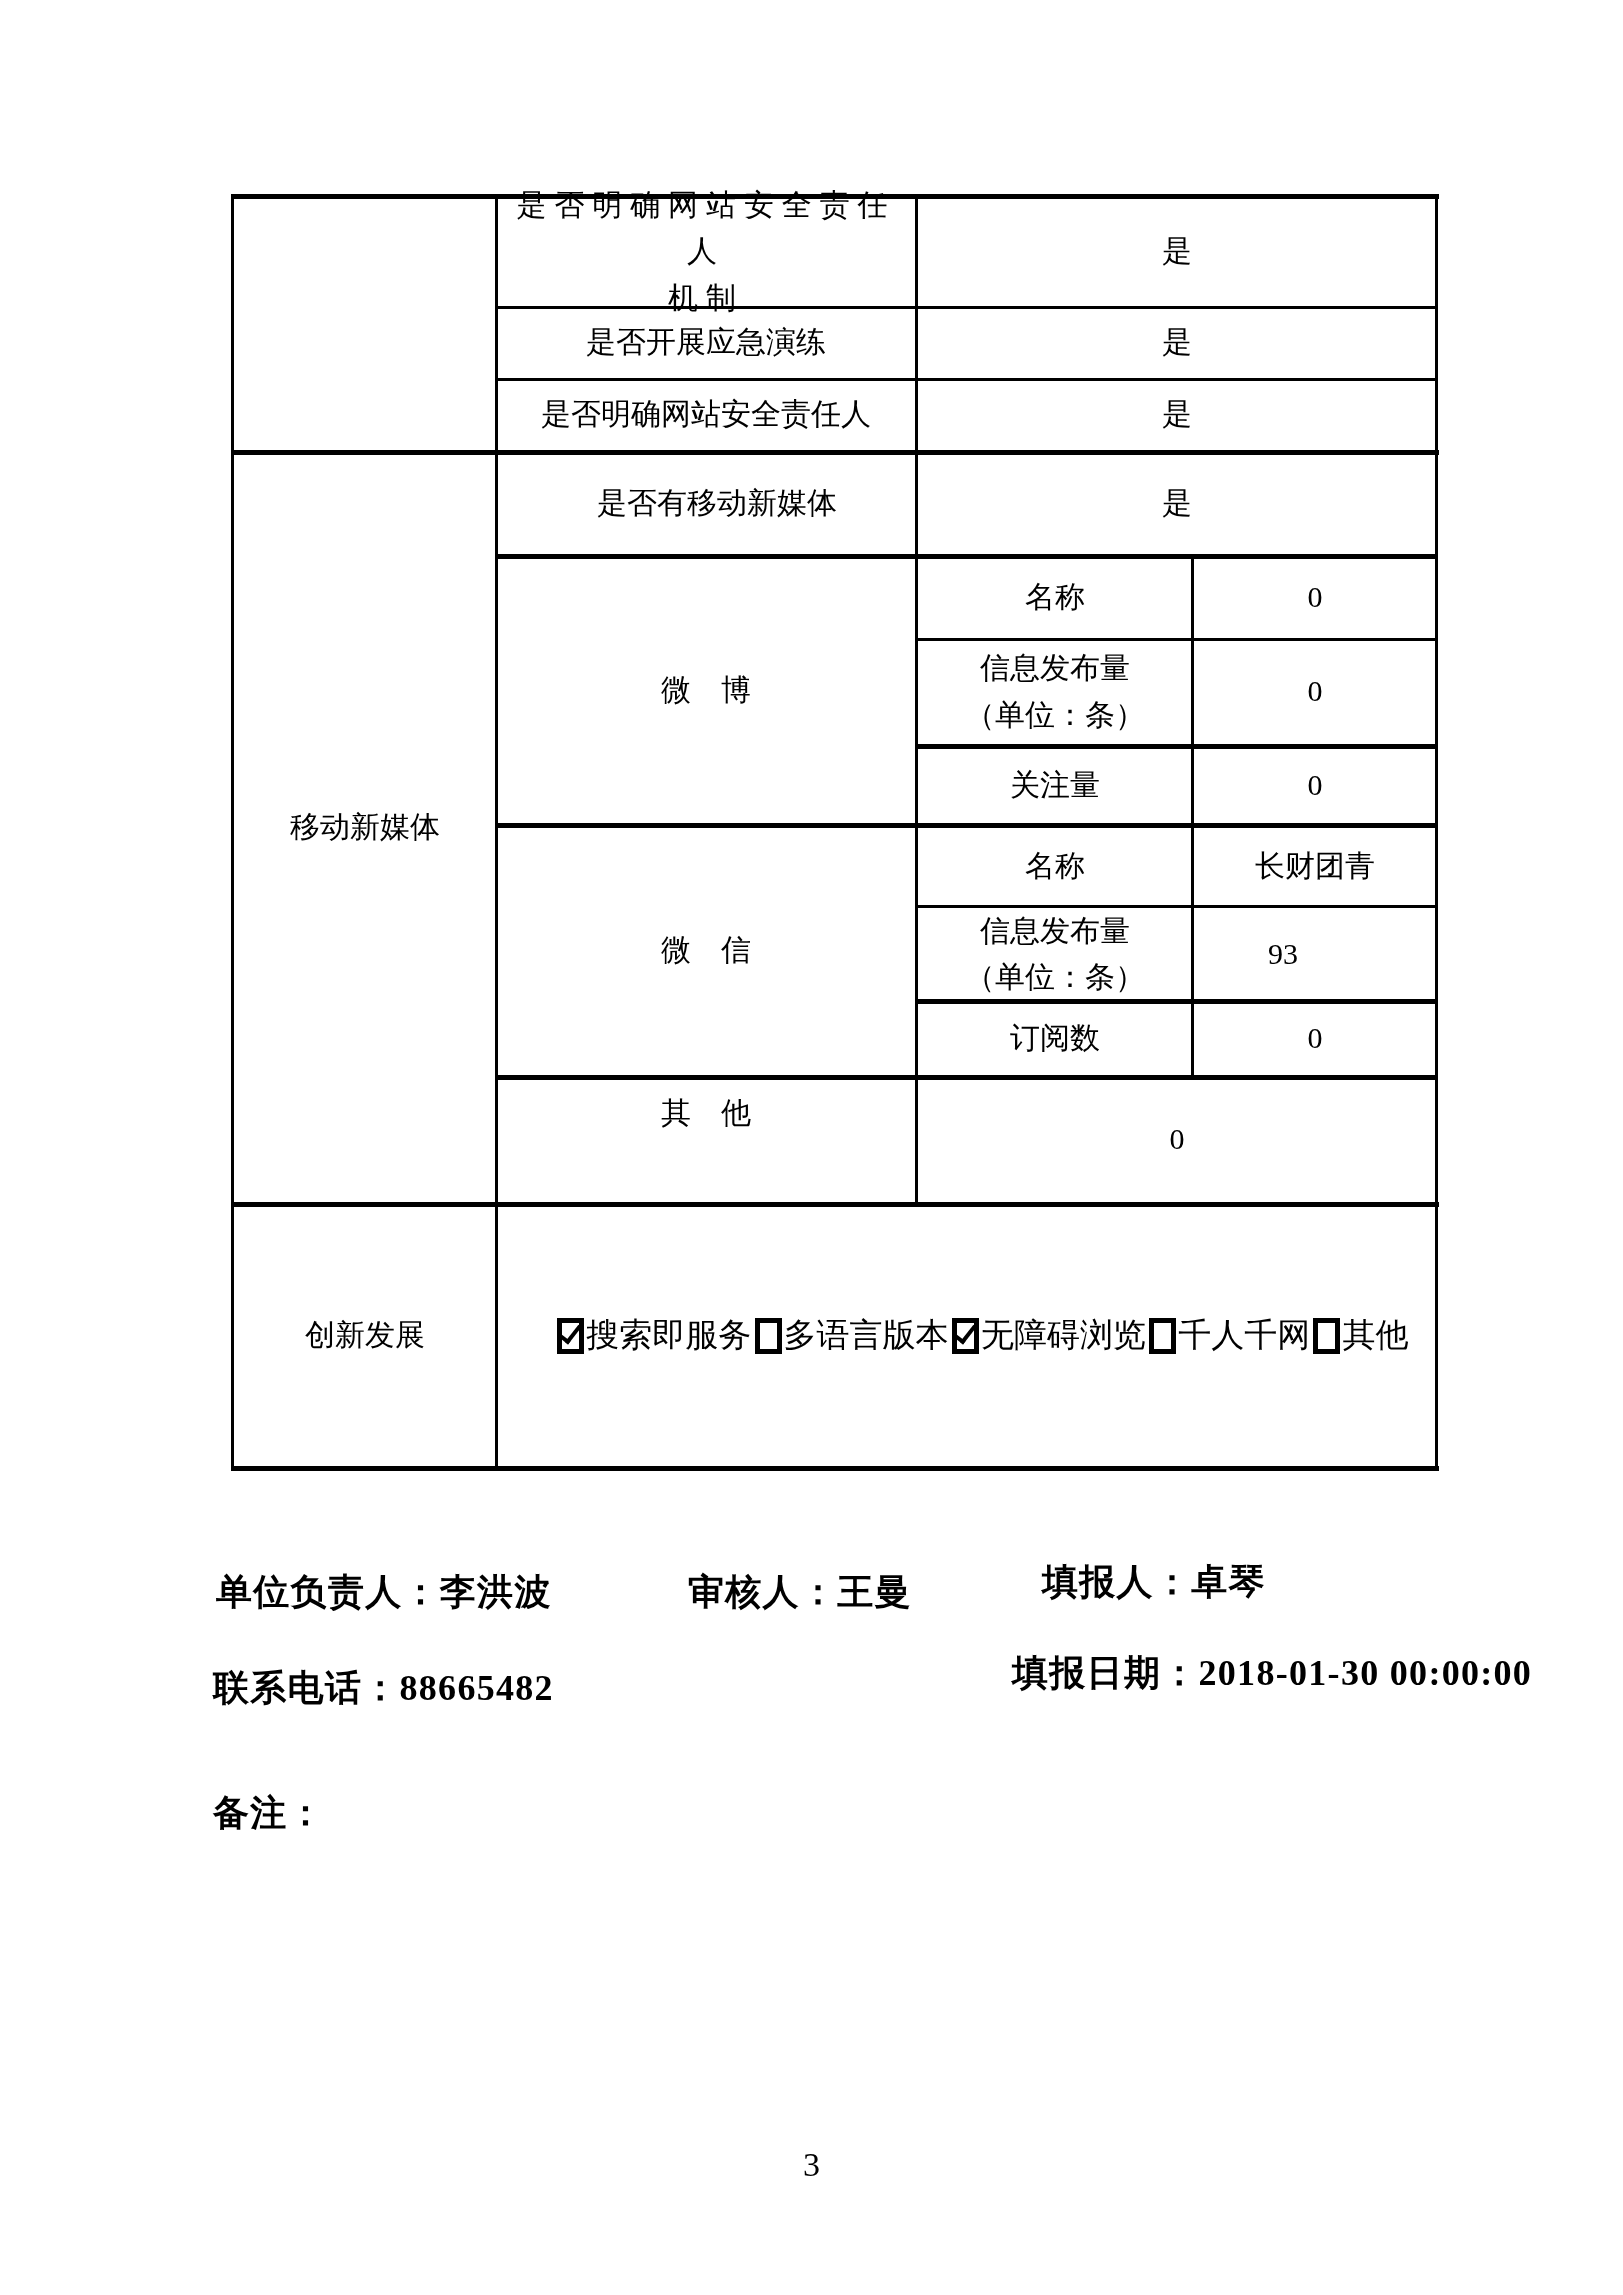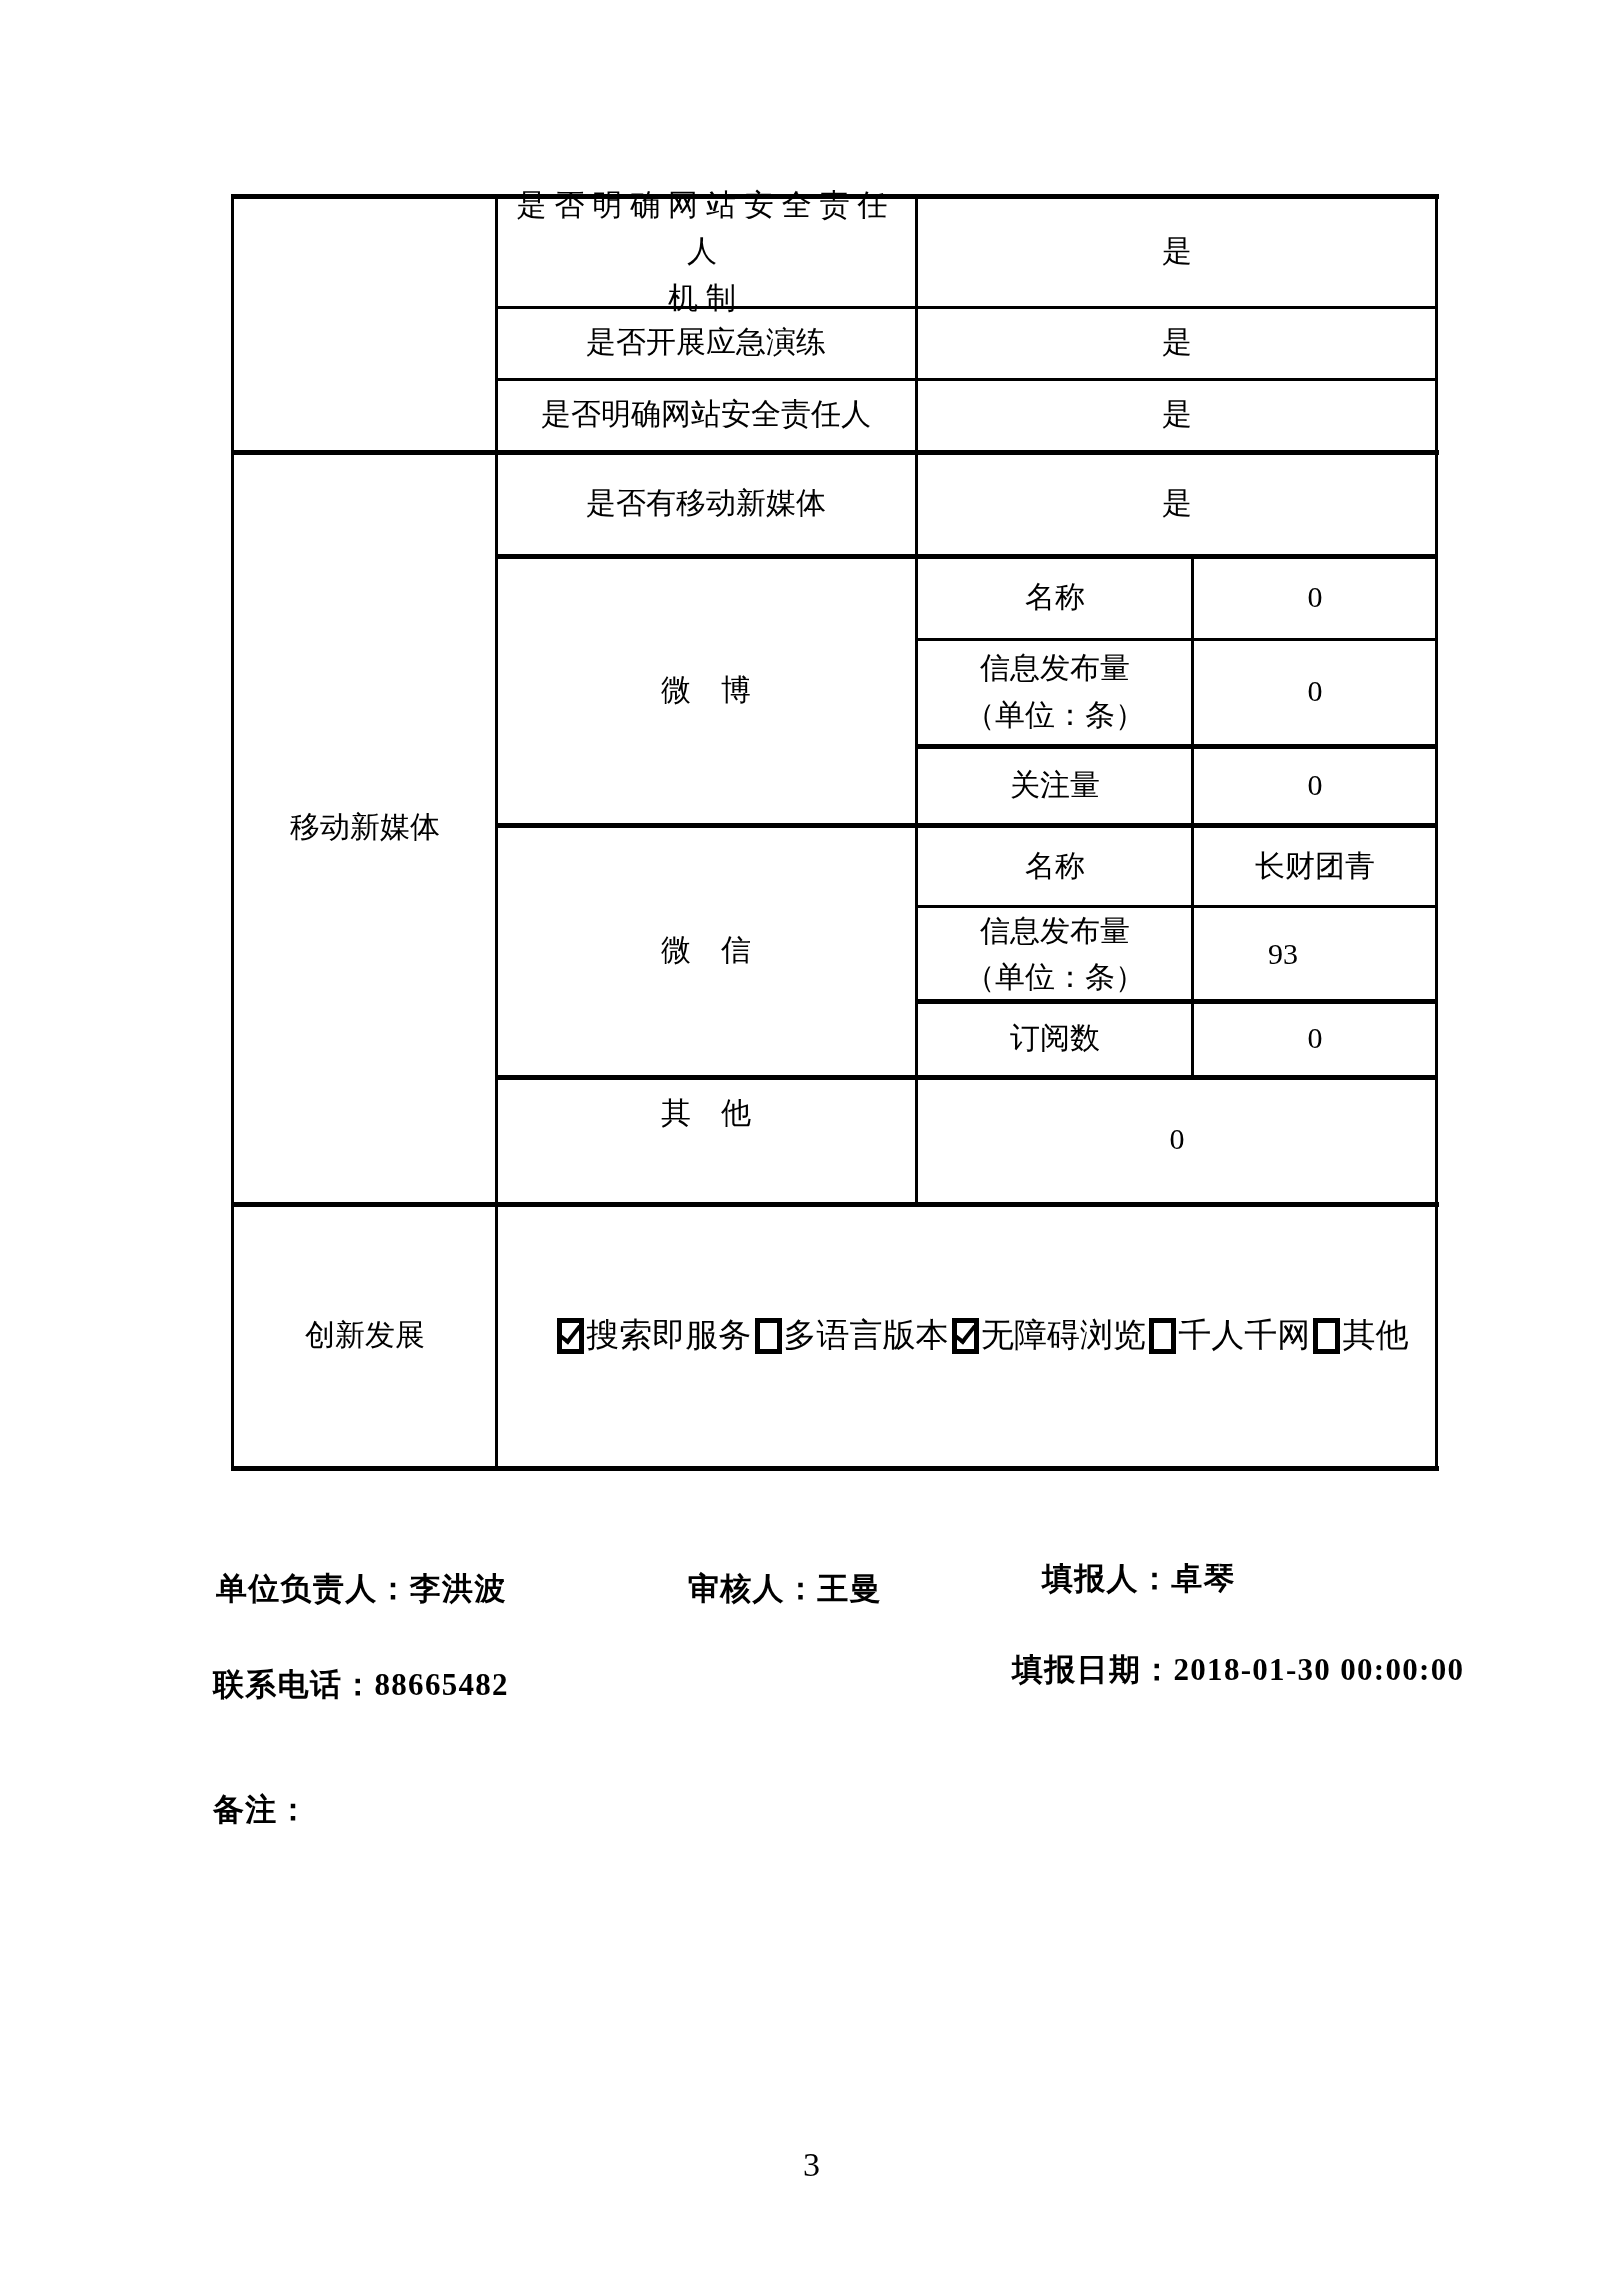--- a/index.html
+++ b/index.html
@@ -56,21 +56,21 @@
     width: 7.9px;
     height: 18.3px;
     border-right: 4.6px solid #000000;
     border-bottom: 4.6px solid #000000;
     transform: rotate(38deg);
   }
   .cb-label { vertical-align: middle; }
   
   .ftext {
     position: absolute;
-    font-size: 31px;
+    font-size: 36px;
     font-weight: 700;
     white-space: nowrap;
     letter-spacing: 1.3px;
   }
   .page-number {
     position: absolute;
     left: 0;
     right: 0;
     text-align: center;
     font-size: 34px;
@@ -109,21 +109,21 @@
   <div class="cell spread" style="left:499px;  top:199px; width:414px; height:105px;">是否明确网站安全责任人
 机制</div>
   <div class="cell" style="left:920px; top:199px; width:514px; height:105px;">是</div>
 
   <div class="cell" style="left:499px;  top:309px; width:414px; height:67px;">是否开展应急演练</div>
   <div class="cell" style="left:920px; top:309px; width:514px; height:67px;">是</div>
 
   <div class="cell" style="left:499px;  top:381px; width:414px; height:67px;">是否明确网站安全责任人</div>
   <div class="cell" style="left:920px; top:381px; width:514px; height:67px;">是</div>
 
-  <div class="cell" style="left:499px;  top:454px; width:414px; height:98px;">是否有移动新媒体</div>
+  <div class="cell" style="left:499px;  top:454px; width:414px; height:98px;padding-left:11px;">是否有移动新媒体</div>
   <div class="cell" style="left:920px; top:454px; width:514px; height:98px;">是</div>
 
   <div class="cell" style="left:499px; top:559px; width:414px; height:262px;">微　博</div>
   <div class="cell" style="left:920px; top:559px;  width:270px; height:77px;">名称</div>
   <div class="cell" style="left:1196px; top:559px;  width:238px; height:77px;">0</div>
   <div class="cell" style="left:920px; top:642px;  width:270px; height:99px;">信息发布量
 （单位：条）</div>
   <div class="cell" style="left:1196px; top:642px;  width:238px; height:99px;">0</div>
   <div class="cell" style="left:920px; top:750px; width:270px; height:71px;">关注量</div>
   <div class="cell" style="left:1196px; top:750px; width:238px; height:71px;">0</div>

